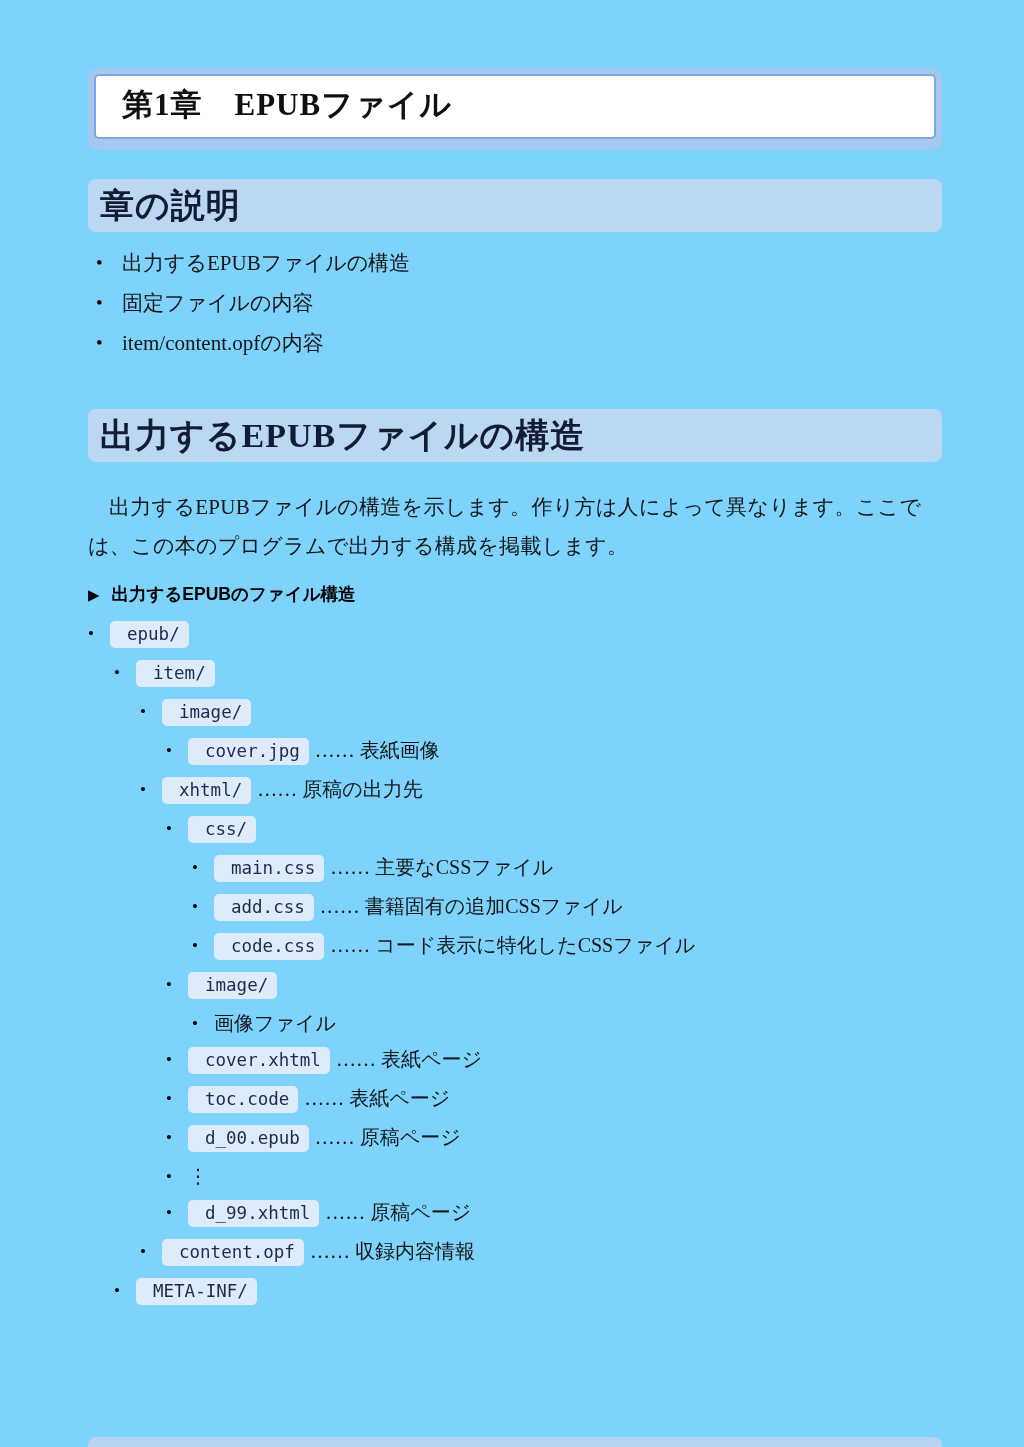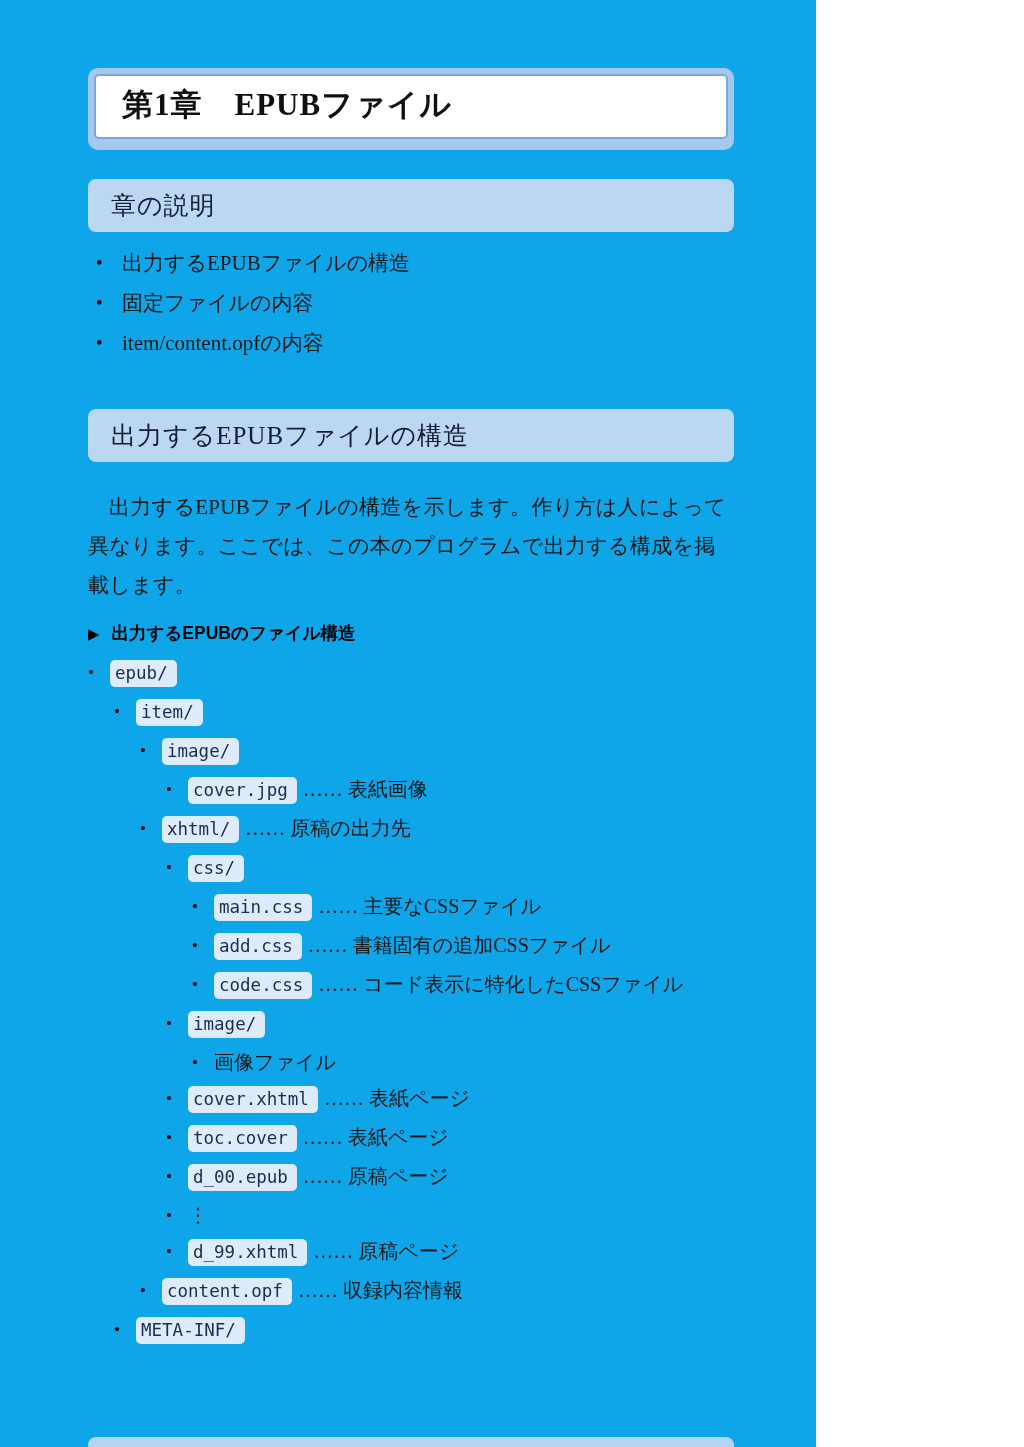--- a/index.html
+++ b/index.html
@@ -1,19 +1,19 @@
 <!DOCTYPE html>
 <html><head>
 <meta charset="utf-8">
 <style>
   html,body{margin:0;padding:0;background:#ffffff;}
   #page{
     position:relative;
-    width:816px;height:1447px;
-    background:#0ea5e9;
+    width:1024px;height:1447px;
+    background:#7dd3fc;
     overflow:hidden;
     font-family:"Liberation Serif","DejaVu Serif",serif;
     color:#161616;
   }
   .content{padding:0 82px 0 88px;}
 
   
   .chapter-box{
     margin-top:68px;
     background:#a5c8ef;
@@ -31,22 +31,22 @@
     letter-spacing:1px;
   }
 
   
   .section-heading{
     background:#bcd7f2;
     border-radius:8px;
     height:53px;
     margin-top:29px;
     display:flex;align-items:center;
-    padding-left:23px;
-    font-size:25px;font-weight:normal;color:#121d33;
+    padding-left:12px;
+    font-size:34px;font-weight:bold;color:#121d33;
     letter-spacing:1px;
   }
   .section-heading.second{margin-top:46px;}
 
   
   .para{
     margin:26px 0 0 0;
     font-size:21px;line-height:39px;
     text-indent:21px;
     letter-spacing:0.3px;
@@ -88,21 +88,21 @@
     font-size:20px;
   }
   .tree .bullet{
     position:absolute;top:1px;
     font-size:17px;color:#000;
   }
   .chip{
     display:inline-block;
     background:#ddebfb;
     border-radius:5px;
-    padding:1px 9px 2px 5px;
+    padding:1px 9px 2px 17px;
     font-family:"DejaVu Sans Mono","Liberation Mono",monospace;
     font-size:17.5px;
     color:#1c2b4e;
   }
   .tree-desc{
     font-size:20px;color:#161616;margin-left:6px;
   }
   .tree-plain{
     font-size:20px;color:#161616;
   }
@@ -160,21 +160,21 @@
         <li style="padding-left: 74px;"><span class="bullet" style="left: 52px;">•</span><span class="chip">image/</span></li>
         <li style="padding-left: 100px;"><span class="bullet" style="left: 78px;">•</span><span class="chip">cover.jpg</span><span class="tree-desc">…… 表紙画像</span></li>
         <li style="padding-left: 74px;"><span class="bullet" style="left: 52px;">•</span><span class="chip">xhtml/</span><span class="tree-desc">…… 原稿の出力先</span></li>
         <li style="padding-left: 100px;"><span class="bullet" style="left: 78px;">•</span><span class="chip">css/</span></li>
         <li style="padding-left: 126px;"><span class="bullet" style="left: 104px;">•</span><span class="chip">main.css</span><span class="tree-desc">…… 主要なCSSファイル</span></li>
         <li style="padding-left: 126px;"><span class="bullet" style="left: 104px;">•</span><span class="chip">add.css</span><span class="tree-desc">…… 書籍固有の追加CSSファイル</span></li>
         <li style="padding-left: 126px;"><span class="bullet" style="left: 104px;">•</span><span class="chip">code.css</span><span class="tree-desc">…… コード表示に特化したCSSファイル</span></li>
         <li style="padding-left: 100px;"><span class="bullet" style="left: 78px;">•</span><span class="chip">image/</span></li>
         <li style="padding-left: 126px;"><span class="bullet" style="left: 104px;">•</span><span class="tree-plain">画像ファイル</span></li>
         <li style="padding-left: 100px;"><span class="bullet" style="left: 78px;">•</span><span class="chip">cover.xhtml</span><span class="tree-desc">…… 表紙ページ</span></li>
-        <li style="padding-left: 100px;"><span class="bullet" style="left: 78px;">•</span><span class="chip">toc.cover</span><span class="tree-desc">…… 表紙ページ</span></li>
+        <li style="padding-left: 100px;"><span class="bullet" style="left: 78px;">•</span><span class="chip">toc.code</span><span class="tree-desc">…… 表紙ページ</span></li>
         <li style="padding-left: 100px;"><span class="bullet" style="left: 78px;">•</span><span class="chip">d_00.epub</span><span class="tree-desc">…… 原稿ページ</span></li>
         <li style="padding-left: 100px;"><span class="bullet" style="left: 78px;">•</span><span class="tree-plain">⋮</span></li>
         <li style="padding-left: 100px;"><span class="bullet" style="left: 78px;">•</span><span class="chip">d_99.xhtml</span><span class="tree-desc">…… 原稿ページ</span></li>
         <li style="padding-left: 74px;"><span class="bullet" style="left: 52px;">•</span><span class="chip">content.opf</span><span class="tree-desc">…… 収録内容情報</span></li>
         <li style="padding-left: 48px;"><span class="bullet" style="left: 26px;">•</span><span class="chip">META-INF/</span></li>
       </ul>
 
   </div>
 
   <div class="next-page-peek"></div>

